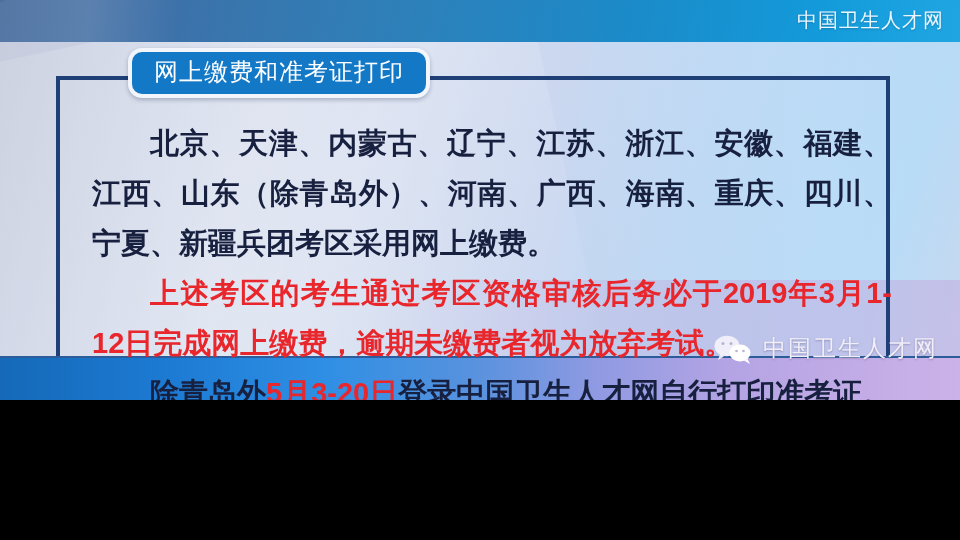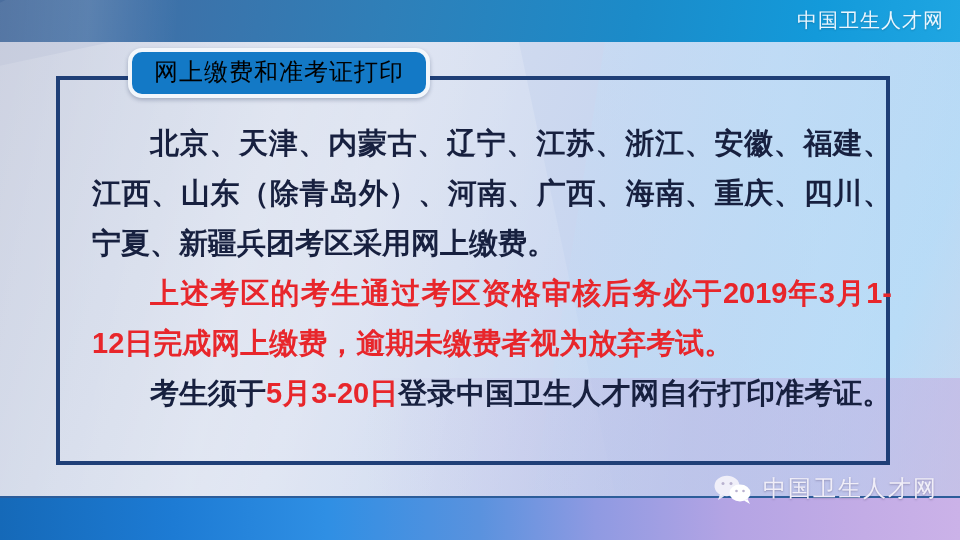--- a/index.html
+++ b/index.html
@@ -3,21 +3,21 @@
 <meta charset="utf-8">
 <style>
   html, body {
     margin: 0;
     padding: 0;
     background: #000;
   }
   #slide {
     position: relative;
     width: 960px;
-    height: 540px;
+    height: 400px;
     overflow: hidden;
     font-family: "Liberation Sans", "DejaVu Sans", sans-serif;
     background: linear-gradient(110deg,
                 #c7ccdd 0%,
                 #ccd4e6 18%,
                 #d4dcee 38%,
                 #c8d6f0 58%,
                 #bcd6f2 75%,
                 #b6d9f5 88%,
                 #cfd3e8 100%);
@@ -123,21 +123,21 @@
     left: 128px;
     top: 48px;
     padding: 8px 22px 10px 22px;
     background: #1379c6;
     border: 4px solid #f2f6fb;
     border-radius: 14px;
     box-shadow: 0 2px 4px rgba(20,40,80,0.28);
     z-index: 5;
   }
   .title-chip-text {
-    color: #000000;
+    color: #ffffff;
     font-size: 24px;
     line-height: 1;
     letter-spacing: 1px;
     white-space: nowrap;
   }
 
   
   .body-copy {
     position: absolute;
     left: 92px;
@@ -190,21 +190,21 @@
 
   <div class="frame"></div>
 
   <div class="title-chip">
     <div class="title-chip-text">网上缴费和准考证打印</div>
   </div>
 
   <div class="body-copy">
     <p class="para indent navy">北京、天津、内蒙古、辽宁、江苏、浙江、安徽、福建、江西、山东（除青岛外）、河南、广西、海南、重庆、四川、宁夏、新疆兵团考区采用网上缴费。</p>
     <p class="para indent red">上述考区的考生通过考区资格审核后务必于2019年3月1-12日完成网上缴费，逾期未缴费者视为放弃考试。</p>
-    <p class="para indent navy"><span>考生须于</span><span class="red">5月3-20日</span><span>登录中国卫生人才网自行打印准考证。</span></p>
+    <p class="para indent navy"><span>除青岛外</span><span class="red">5月3-20日</span><span>登录中国卫生人才网自行打印准考证。</span></p>
   </div>
 
   <div class="footer-band"></div>
 
   <div class="watermark">
     <span>
       <svg class="wechat-icon" width="40" height="30" viewBox="0 0 40 30" xmlns="http://www.w3.org/2000/svg">
         <ellipse cx="14" cy="12" rx="12.5" ry="10.2" fill="#f4f2fa" opacity="0.92"></ellipse>
         <polygon points="7,20 5,26 11,22.5" fill="#f4f2fa" opacity="0.92"></polygon>
         <circle cx="10" cy="9.5" r="1.5" fill="#b9b2cf"></circle>

